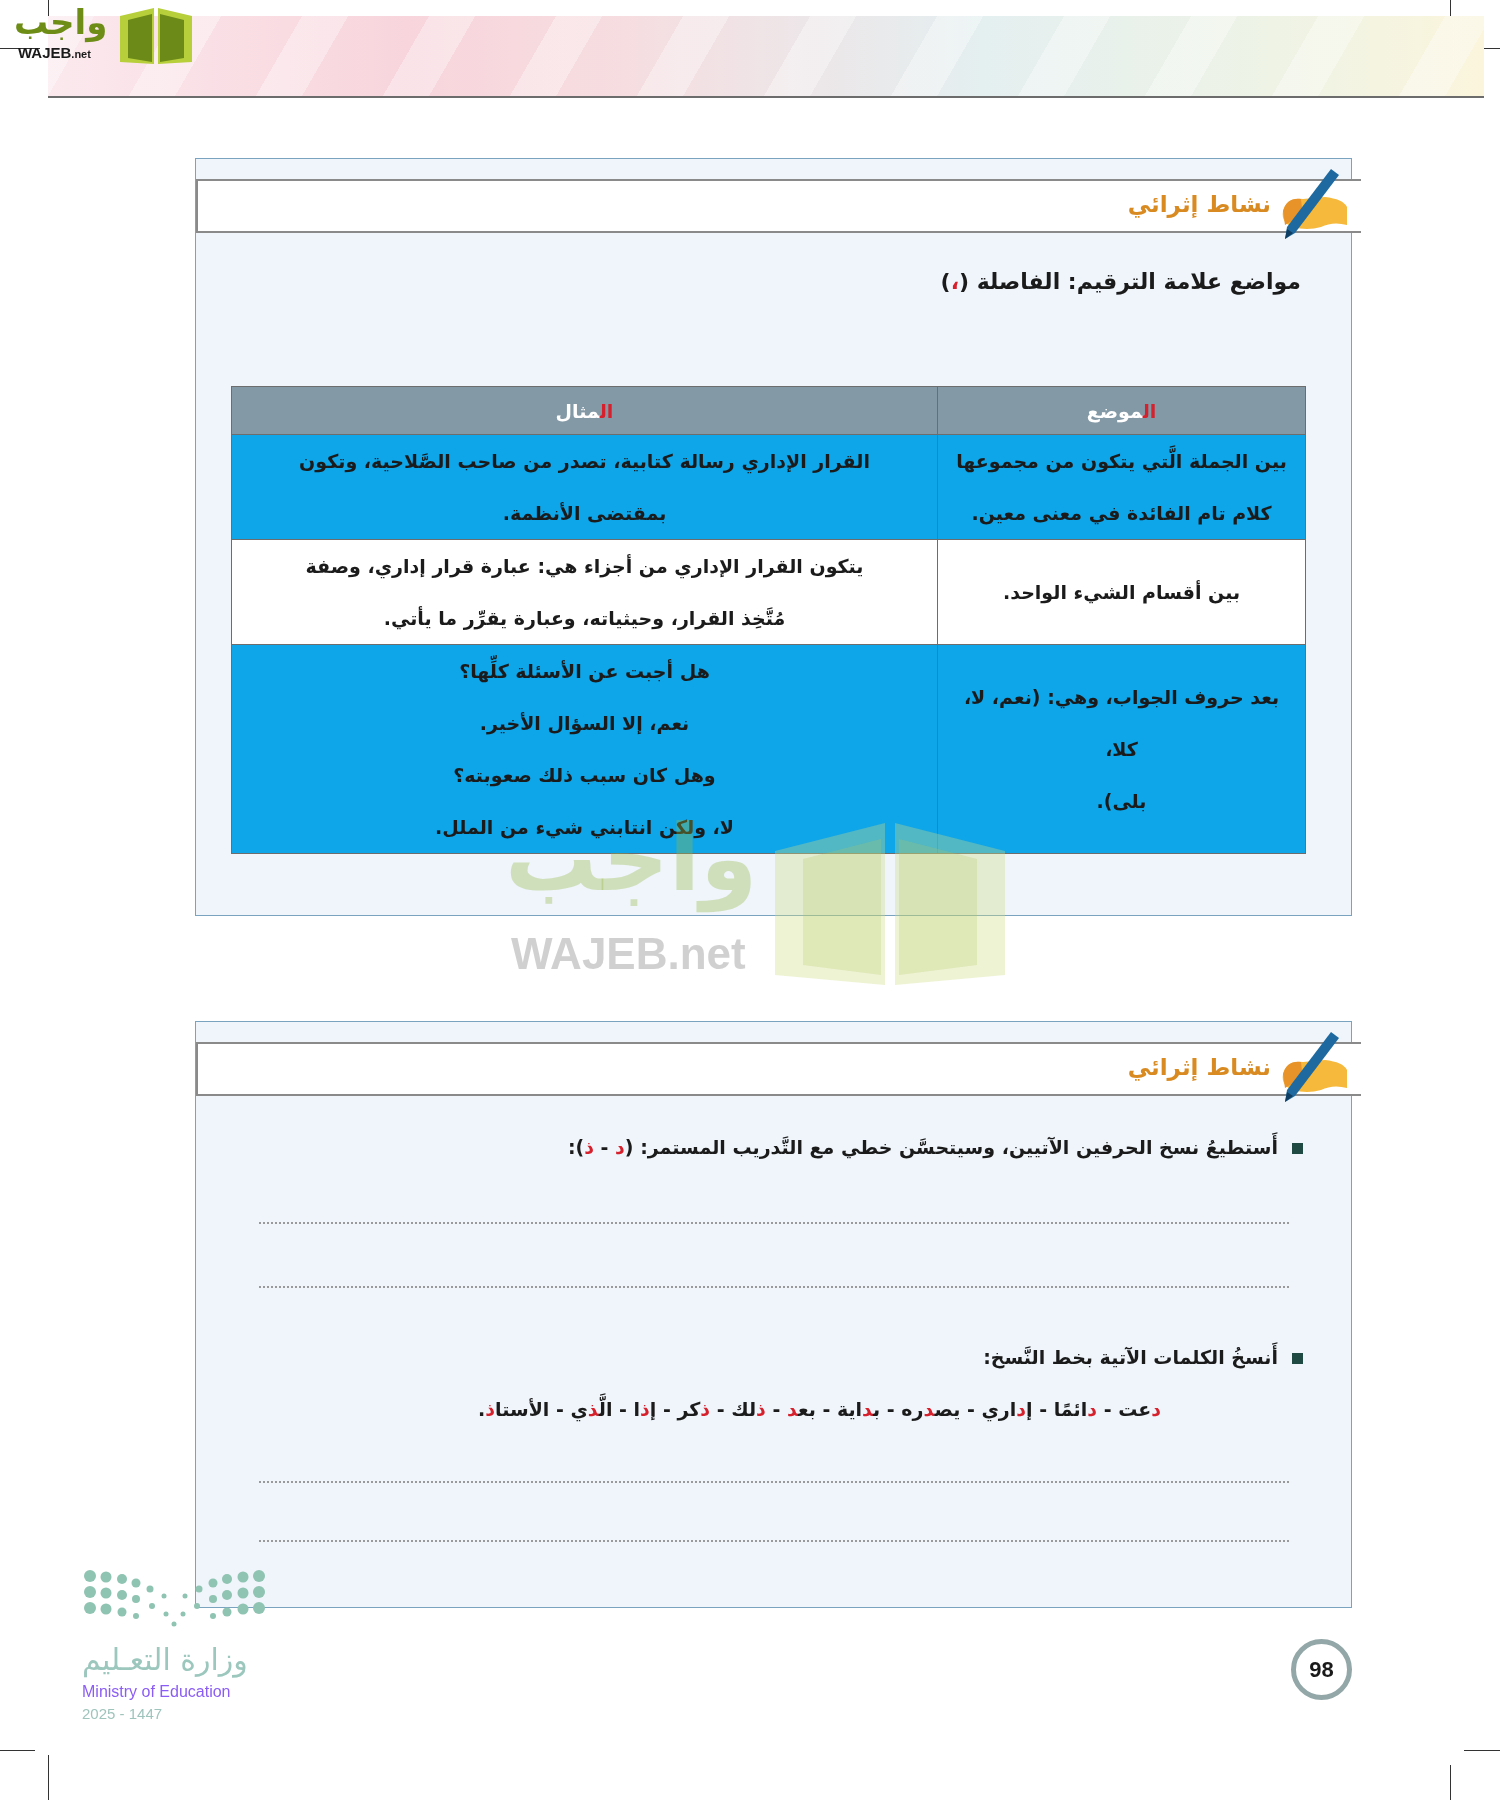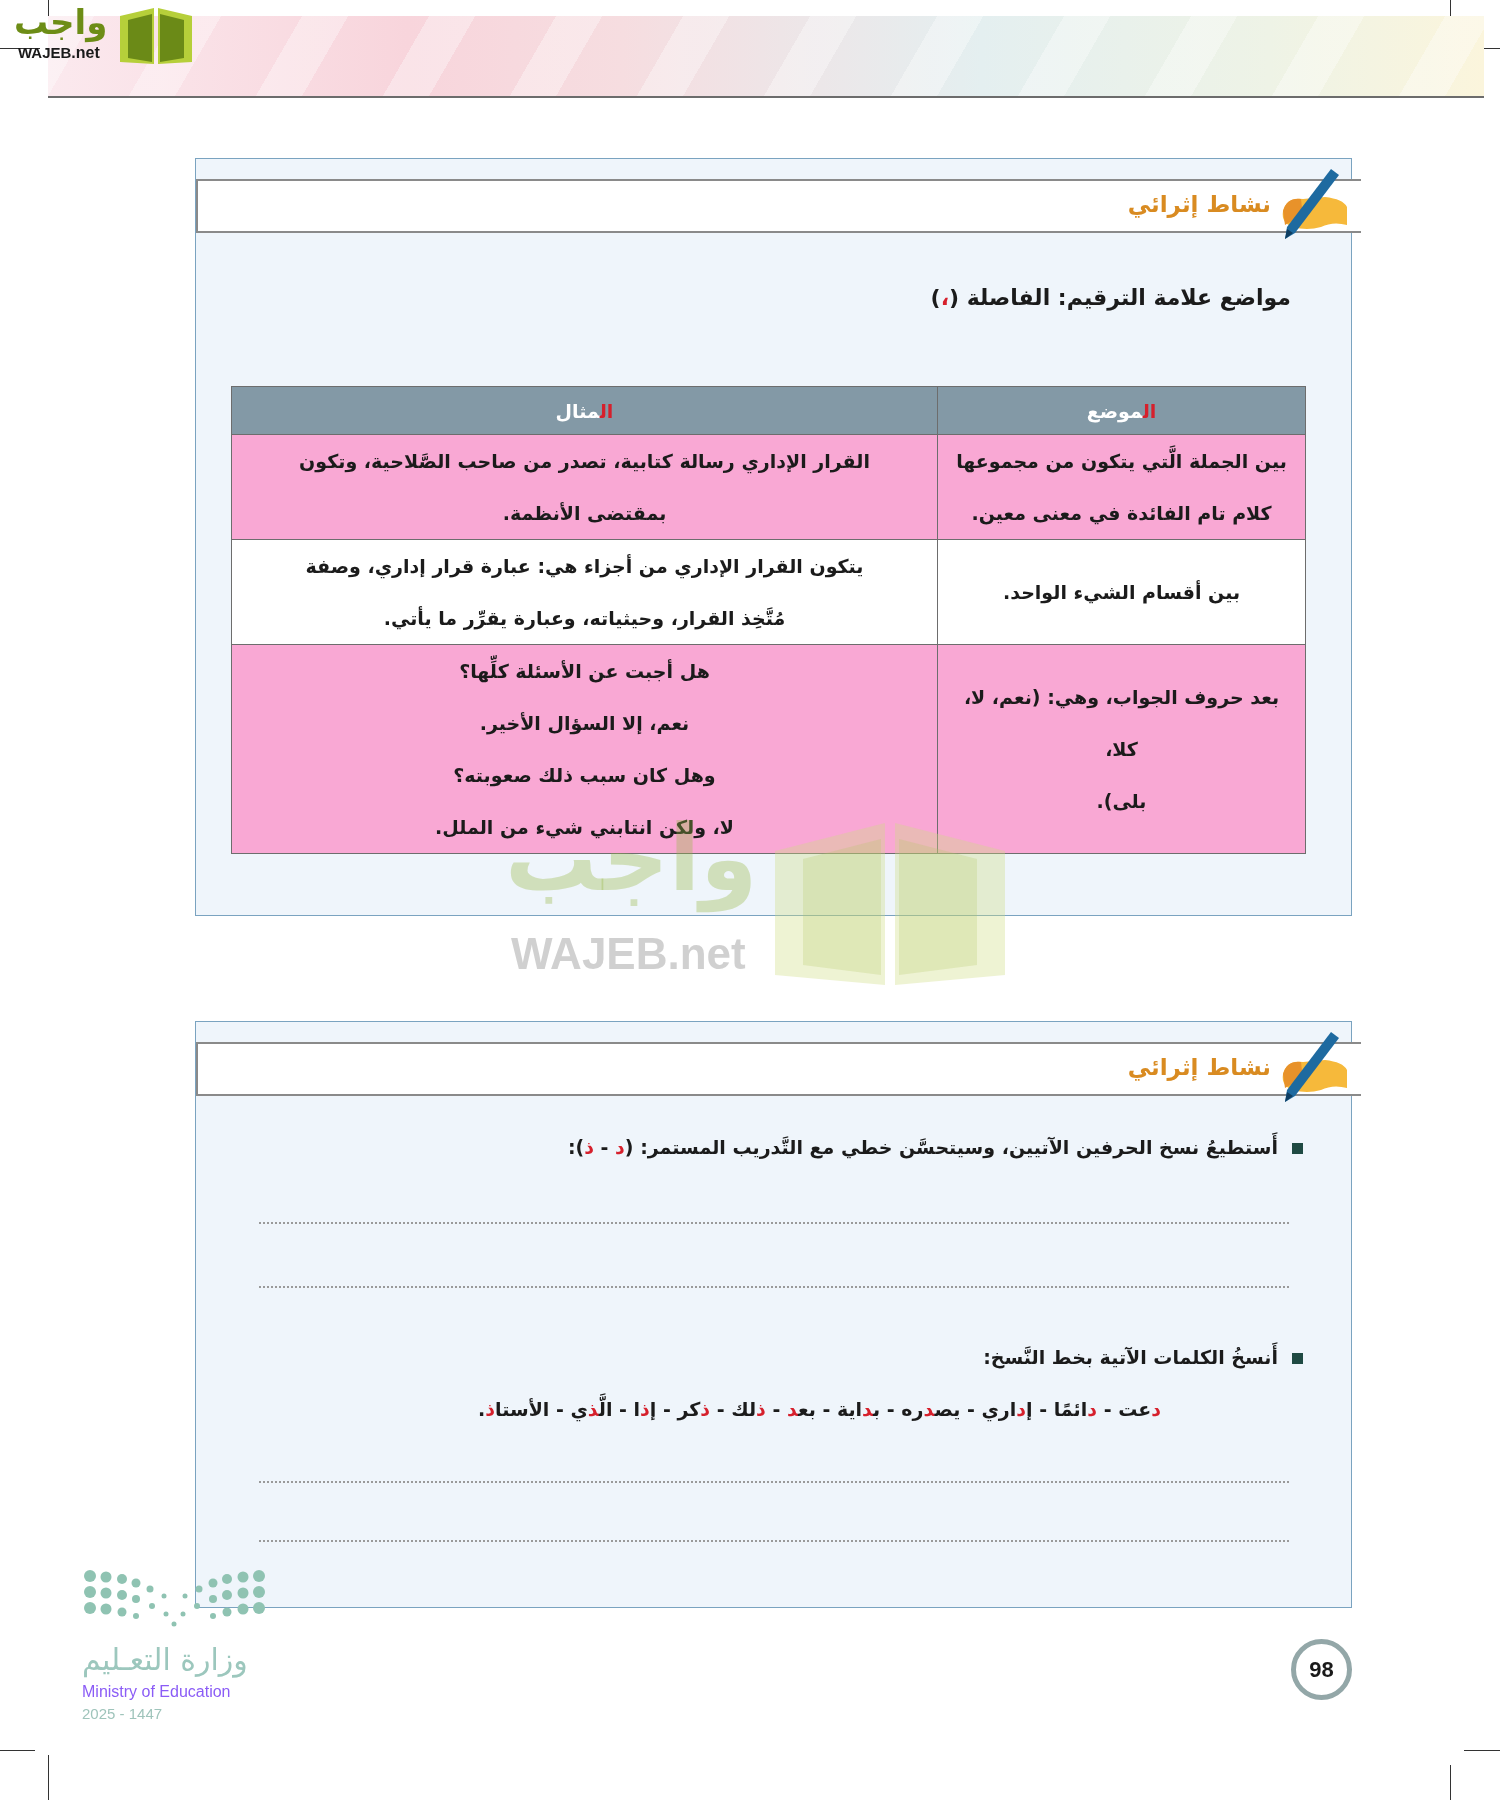--- a/index.html
+++ b/index.html
@@ -10,40 +10,40 @@
   .banner { position: absolute; left: 48px; top: 16px; width: 1436px; height: 82px;
     background: linear-gradient(90deg, #fbe9ee 0%, #f8d5dc 25%, #f6dde0 40%, #e4eff0 65%, #eef3e6 85%, #fbf5dc 100%);
     border-bottom: 2px solid #6c6c6c; }
   .banner::after { content: ""; position: absolute; inset: 0;
     background: repeating-linear-gradient(120deg, rgba(255,255,255,0.35) 0 40px, rgba(255,255,255,0) 40px 110px); }
   .crop-mark { position: absolute; background: #333; }
 
   .logo { position: absolute; left: 8px; top: 2px; width: 180px; height: 64px; }
   .logo-ar { position: absolute; left: 6px; top: 0px; font-size: 34px; font-weight: bold; color: #6d8d16; font-family: "DejaVu Sans", sans-serif; }
   .logo-en { position: absolute; left: 10px; top: 42px; font-size: 15px; font-weight: bold; color: #1a1a1a; font-family: "Liberation Sans", sans-serif; }
-  .logo-en small { font-size: 16px; }
+  .logo-en small { font-size: 11px; }
   .logo-book { position: absolute; left: 108px; top: 4px; width: 80px; height: 60px; }
 
   
   .panel { position: absolute; left: 195px; width: 1157px; background: #eff5fb; border: 1.5px solid #7aa3c0; }
   .panel-header { position: absolute; left: 0; right: -10px; height: 54px; background: #fff;
     border-top: 2px solid #8a8a8a; border-bottom: 2px solid #8a8a8a; border-left: 2px solid #8a8a8a; }
   .panel-title { position: absolute; right: 90px; top: 10px; font-size: 23px; font-weight: bold; color: #d98b21; direction: rtl; }
   .pencil { position: absolute; right: 10px; top: -14px; width: 78px; height: 74px; }
 
   .rtl { direction: rtl; text-align: right; }
-  .heading { position: absolute; right: 60px; font-size: 22px; font-weight: bold; color: #1b1b1b; margin-top: 16px; }
+  .heading { position: absolute; right: 50px; font-size: 22px; font-weight: bold; color: #1b1b1b; }
   .subline { position: absolute; right: 78px; font-size: 19px; font-weight: bold; color: #1b1b1b; }
   .red { color: #d6202c; }
 
   
   table.rules { position: absolute; left: 35px; width: 1075px; border-collapse: collapse; direction: rtl; }
   table.rules th { background: #8399a6; color: #fff; font-size: 19px; font-weight: bold; height: 48px; border: 1.5px solid #6d6d6d; }
   table.rules td { border: 1.5px solid #6d6d6d; font-size: 19px; font-weight: bold; text-align: center; line-height: 52px; padding: 0 10px; color: #1b1b1b; }
-  table.rules tr.shaded td { background: #f9a8d4; }
+  table.rules tr.shaded td { background: #0ea5e9; }
   table.rules tr.plain td { background: #ffffff; }
   table.rules td.col-place { width: 368px; }
 
   .bullet { display: inline-block; width: 11px; height: 11px; background: #1f4a43; margin-left: 14px; vertical-align: middle; }
   .dots { position: absolute; left: 63px; width: 1030px; border-bottom: 2px dotted #9a9a9a; }
 
   
   .wm { position: absolute; left: 505px; top: 815px; width: 500px; height: 170px; opacity: 1; pointer-events: none; }
   .wm-ar { position: absolute; left: 0; top: -10px; font-size: 92px; font-weight: bold; color: rgba(152,182,70,0.35); }
   .wm-en { position: absolute; left: 6px; top: 114px; font-size: 44px; font-weight: bold; color: rgba(120,120,120,0.35); font-family: "Liberation Sans", sans-serif; }

